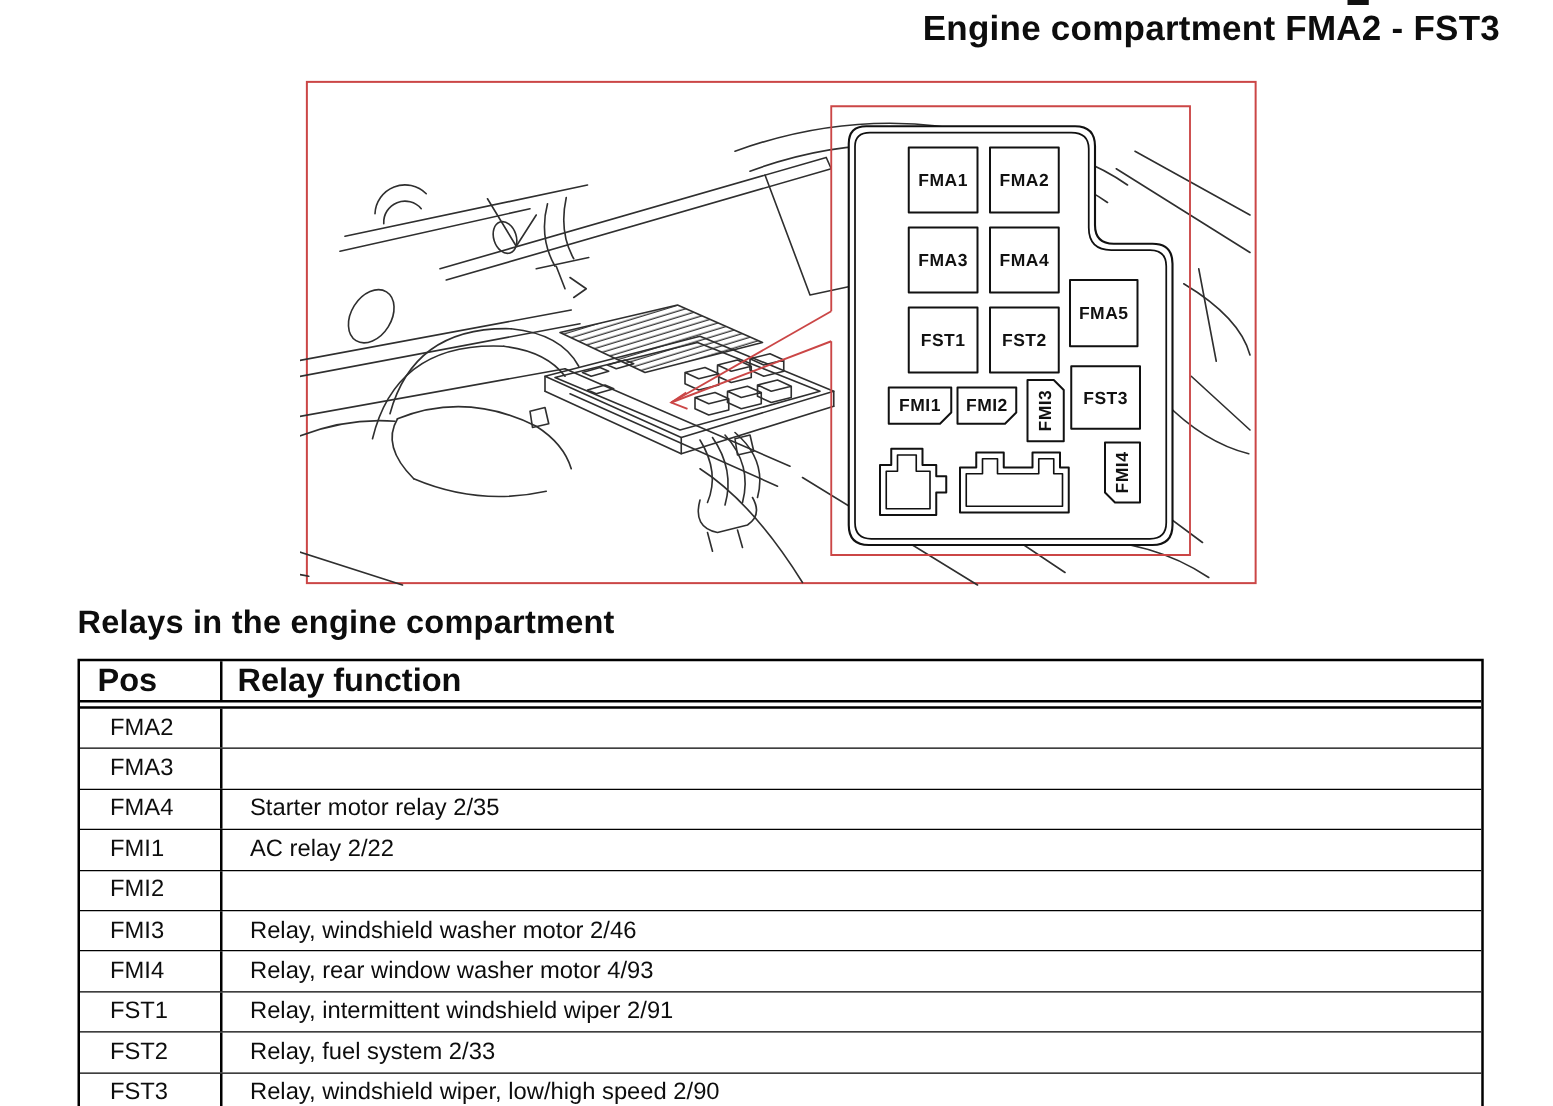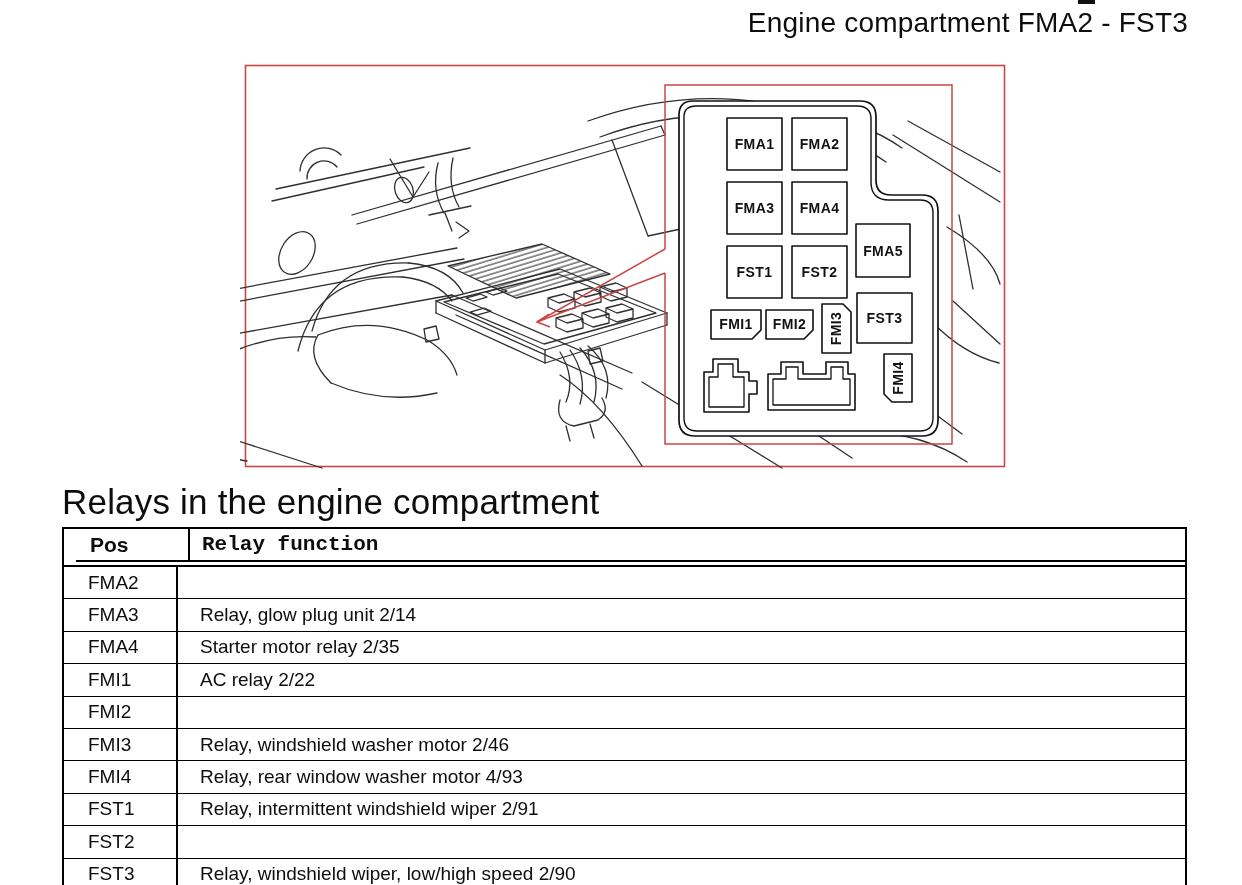--- a/index.html
+++ b/index.html
@@ -2,41 +2,41 @@
 <html><head>
 <meta charset="utf-8">
 <style>
   html,body{margin:0;padding:0;}
   body{
     width:1242px;height:885px;position:relative;overflow:hidden;
     background:#ffffff;font-family:"Liberation Sans",sans-serif;color:#0d0d0d;
   }
   .cropped-fragment{position:absolute;left:1078px;top:0;width:17px;height:4px;background:#111;}
   .page-title{
-    position:absolute;top:7px;right:54px;width:900px;text-align:right;
-    font-size:28px;font-weight:400;letter-spacing:.2px;white-space:nowrap;
+    position:absolute;top:7px;right:42px;width:900px;text-align:right;
+    font-size:28px;font-weight:700;letter-spacing:.2px;white-space:nowrap;
   }
   .figure-wrap{position:absolute;left:240px;top:60px;width:770px;height:412px;font-weight:bold;}
   .section-heading{
-    position:absolute;left:62px;top:482px;font-size:35px;font-weight:400;letter-spacing:.2px;
+    position:absolute;left:62px;top:482px;font-size:26px;font-weight:700;letter-spacing:.2px;
   }
   .relay-table{
     position:absolute;left:62px;top:527px;width:1125px;box-sizing:border-box;
     border:2px solid #000;border-bottom-width:3px;background:#fff;
   }
   .t-row{display:grid;grid-template-columns:114px 1fr;align-items:center;}
-  .t-row.header{height:31px;border-bottom:2px solid #000;font-weight:700;font-size:21px;margin-left:12px;}
+  .t-row.header{height:31px;border-bottom:2px solid #000;font-weight:700;font-size:26px;}
   .dbl-spacer{height:3px;border-bottom:2px solid #000;}
   .t-row.data{height:31.4px;border-bottom:1.5px solid #000;font-size:19px;}
   .t-row.data:last-child{border-bottom:none;}
   .cell{height:100%;display:flex;align-items:center;box-sizing:border-box;}
   .cell.pos{border-right:2px solid #000;padding-left:24px;}
   .t-row.header .cell.pos{padding-left:14px;}
   .cell.fn{padding-left:22px;}
-  .t-row.header .cell.fn{padding-left:12px;font-family:Liberation Mono, monospace;}
+  .t-row.header .cell.fn{padding-left:12px;}
   svg text{font-family:"Liberation Sans",sans-serif;}
 </style>
 </head>
 <body>
 
 <div class="cropped-fragment"></div>
 
 <div class="page-title">Engine compartment FMA2 - FST3</div>
 
 <div class="figure-wrap">
@@ -212,21 +212,20 @@
     <div class="cell fn">Relay function</div>
   </div>
   <div class="dbl-spacer"></div>
   <div>
   <div class="t-row data">
     <div class="cell pos">FMA2</div>
   </div>
 
   <div class="t-row data">
     <div class="cell pos">FMA3</div>
-    <div class="cell fn">Relay, glow plug unit 2/14</div>
   </div>
 
   <div class="t-row data">
     <div class="cell pos">FMA4</div>
     <div class="cell fn">Starter motor relay 2/35</div>
   </div>
 
   <div class="t-row data">
     <div class="cell pos">FMI1</div>
     <div class="cell fn">AC relay 2/22</div>
@@ -246,20 +245,21 @@
     <div class="cell fn">Relay, rear window washer motor 4/93</div>
   </div>
 
   <div class="t-row data">
     <div class="cell pos">FST1</div>
     <div class="cell fn">Relay, intermittent windshield wiper 2/91</div>
   </div>
 
   <div class="t-row data">
     <div class="cell pos">FST2</div>
+    <div class="cell fn">Relay, fuel system 2/33</div>
   </div>
 
   <div class="t-row data">
     <div class="cell pos">FST3</div>
     <div class="cell fn">Relay, windshield wiper, low/high speed 2/90</div>
   </div>
 </div>
 </div>
 
 </body></html>

